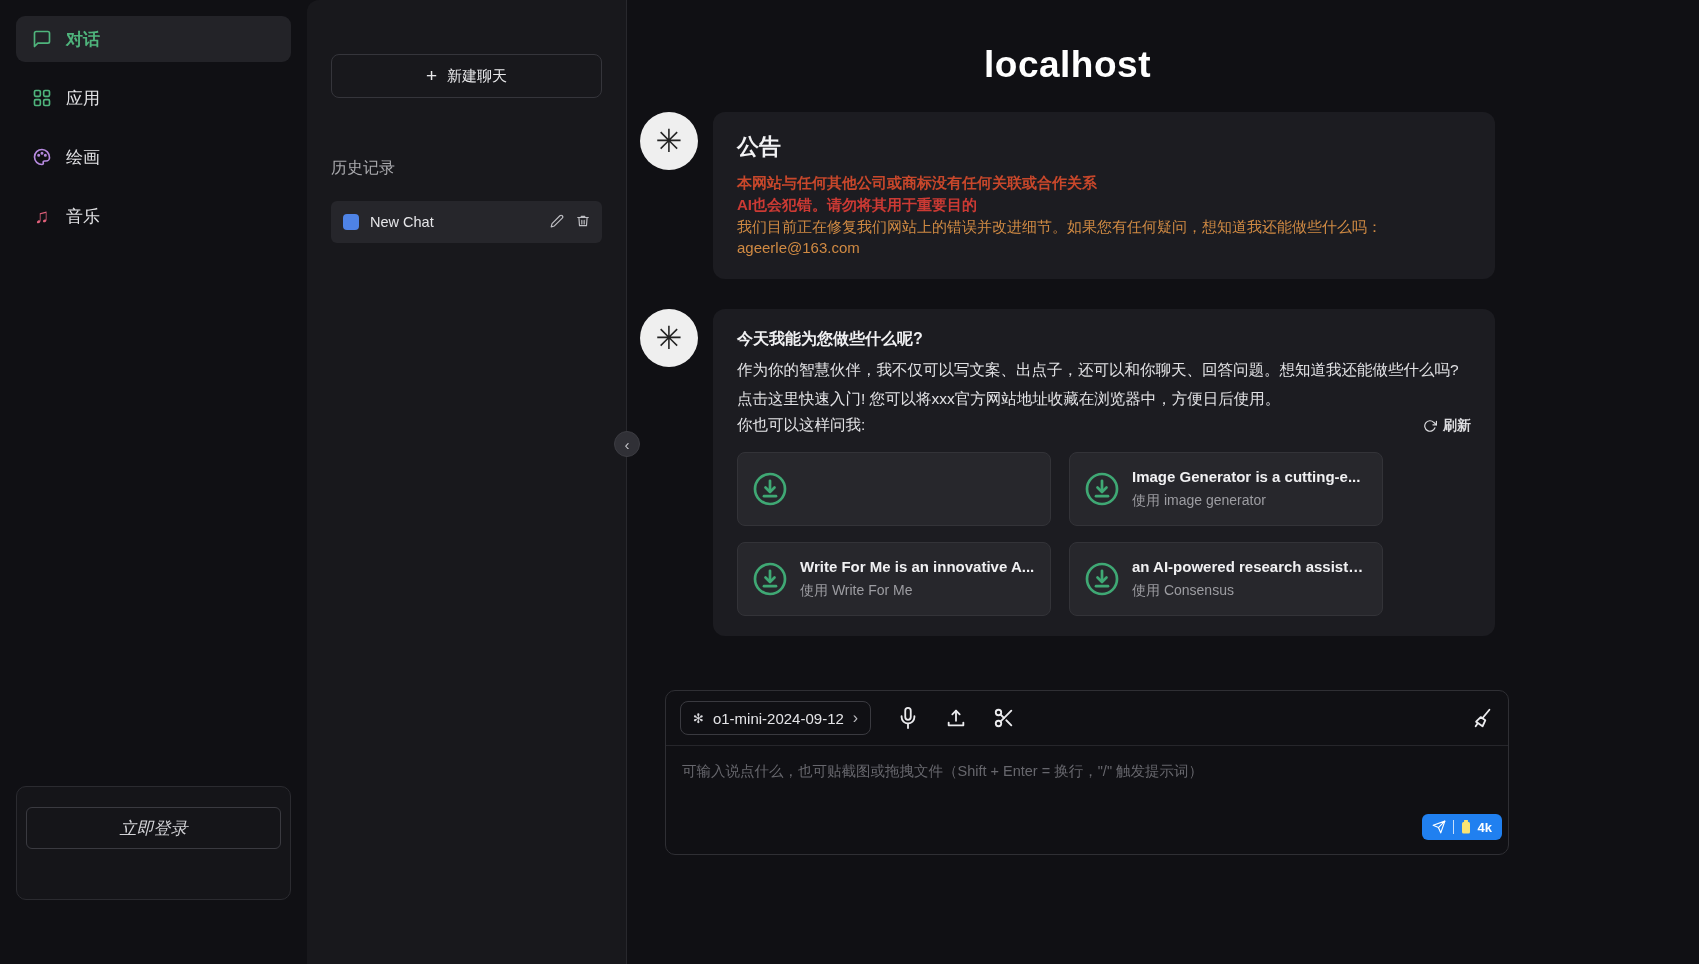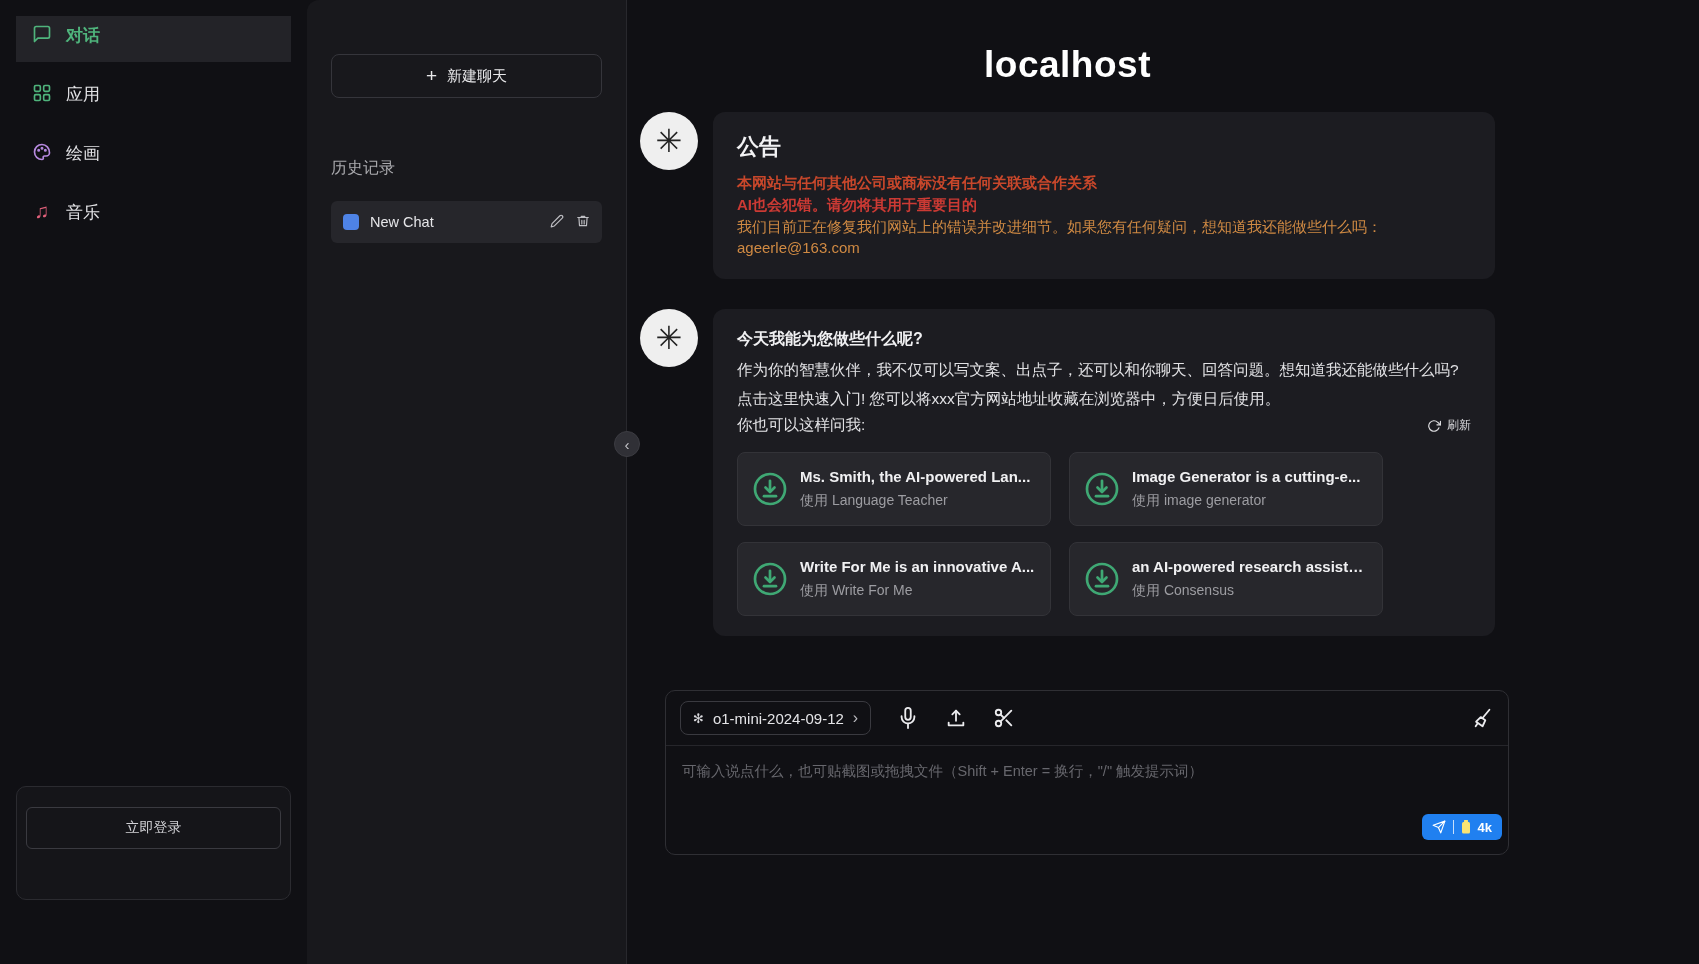--- a/index.html
+++ b/index.html
@@ -12,42 +12,43 @@
   }
   .app { display:flex; width:1699px; height:964px; }
 
   
   .sidebar {
     width:307px; flex-shrink:0;
     padding:16px 16px 64px;
     display:flex; flex-direction:column;
   }
   .nav-item {
-    height:46px; display:flex; gap:14px;
-    padding:8px 16px; border-radius:0; margin-bottom:13px;
+    height:46px; display:flex; align-items:center; gap:14px;
+    padding:14px 16px; border-radius:9px; margin-bottom:13px;
     font-size:17px; color:#e3e3e6; cursor:pointer;
   }
   .nav-item.active { background:#232328; color:#4fb47c; font-weight:700; }
   .nav-icon { width:20px; height:20px; display:flex; align-items:center; justify-content:center; }
   .nav-icon svg { width:20px; height:20px; }
   .icon-chat { color:#4fb47c; }
   .icon-apps { color:#4fb47c; }
   .icon-palette { color:#b78ae0; }
   .icon-music { color:#e0607a; font-size:20px; line-height:1; }
 
   .login-panel {
     margin-top:auto;
     border:1px solid #2b2b30; background:#151519;
     border-radius:10px; padding:20px 9px 50px;
   }
   .login-btn {
     width:100%; height:42px; background:transparent;
     border:1px solid #3a3a40; border-radius:6px;
-    color:#d2d2d6; font-size:14px; cursor:pointer;
+    color:#d2d2d6; font-size:17px; cursor:pointer;
     font-family:inherit;
+    font-style:italic;
   }
 
   
   .history {
     width:320px; flex-shrink:0;
     background:#18181c; border-right:1px solid #28282d;
     border-top-left-radius:12px;
     padding:54px 24px 24px;
     display:flex; flex-direction:column; position:relative;
   }
@@ -101,21 +102,21 @@
   .ann-email { color:#d08a43; font-size:15px; line-height:1.45; cursor:pointer; }
 
   .welcome-title { font-size:16px; font-weight:700; margin-bottom:6px; color:#f0f0f2; }
   .welcome-body { font-size:15.5px; line-height:1.85; color:#e2e2e5; }
   .ask-row {
     display:flex; justify-content:space-between; align-items:center;
     font-size:15.5px; color:#e2e2e5; margin-top:2px;
   }
   .refresh-btn {
     display:flex; align-items:center; gap:6px;
-    font-size:12px; color:#dcdcdf; cursor:pointer;
+    font-size:14px; color:#dcdcdf; cursor:pointer;font-weight:bold;
   }
   .refresh-btn svg { width:14px; height:14px; }
   .cards {
     margin-top:16px; display:grid;
     grid-template-columns:314px 314px; gap:16px 18px;
   }
   .card {
     background:#27272c; border:1px solid #333338; border-radius:8px;
     padding:12px 14px; display:flex; gap:12px; align-items:center;
     height:74px; cursor:pointer; min-width:0;
@@ -273,24 +274,20 @@
         <div class="cards">
           <div class="card">
             <span class="card-icon">
               <svg viewBox="0 0 24 24" fill="none" stroke="currentColor" stroke-width="1.8" stroke-linecap="round" stroke-linejoin="round">
                   <circle cx="12" cy="12" r="10"></circle>
                   <path d="M12 6.5v7"></path>
                   <polyline points="9 11 12 14 15 11"></polyline>
                   <path d="M8 16.8h8"></path>
                 </svg>
             </span>
-            <span class="card-texts">
-              <div class="card-title">Ms. Smith, the AI-powered Lan...</div>
-              <div class="card-sub">使用 Language Teacher</div>
-            </span>
           </div>
           <div class="card">
             <span class="card-icon">
               <svg viewBox="0 0 24 24" fill="none" stroke="currentColor" stroke-width="1.8" stroke-linecap="round" stroke-linejoin="round">
                   <circle cx="12" cy="12" r="10"></circle>
                   <path d="M12 6.5v7"></path>
                   <polyline points="9 11 12 14 15 11"></polyline>
                   <path d="M8 16.8h8"></path>
                 </svg>
             </span>

